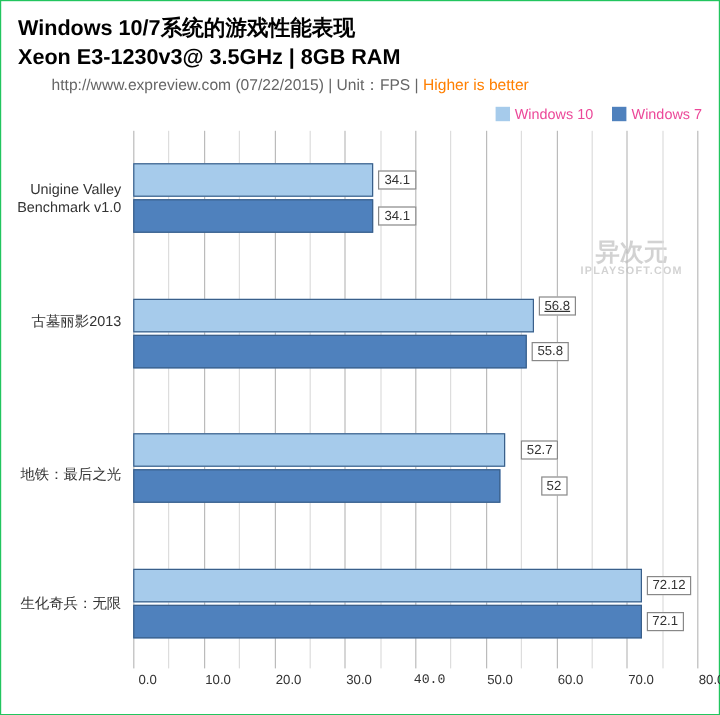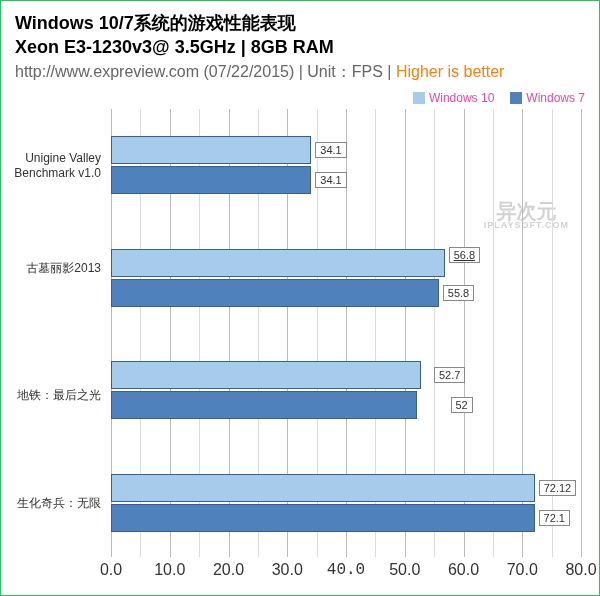--- a/index.html
+++ b/index.html
@@ -1,31 +1,31 @@
 <!DOCTYPE html>
 <html><head>
 <meta charset="utf-8">
 <style>
   * { margin: 0; padding: 0; box-sizing: border-box; }
   body { font-family: Arial, "Microsoft YaHei", sans-serif; background: #fff; }
   .chart-container { width: 600px; height: 596px; border: 1px solid #22c55e; position: relative; background: #fff; padding: 10px 14px; }
   .title-line1 { font-size: 18px; font-weight: bold; color: #000; }
   .title-line2 { font-size: 18px; font-weight: bold; color: #000; margin-top: 2px; }
-  .subtitle { font-size: 16px; color: #666; margin-top: 4px; }
+  .subtitle { font-size: 13px; color: #666; margin-top: 4px; margin-left: 28px; }
   .subtitle .highlight { color: #ff7f00; }
   .legend { display: flex; justify-content: flex-end; gap: 16px; margin-top: 8px; font-size: 12px; color: #ec4899; }
   .legend-item { display: flex; align-items: center; gap: 4px; }
   .legend-swatch { width: 12px; height: 12px; display: inline-block; }
   .sw-w10 { background: #A6CBEB; }
   .sw-w7 { background: #4F81BD; }
   .plot-area { position: absolute; left: 110px; right: 20px; top: 108px; bottom: 38px; }
   .grid-line { position: absolute; top: 0; bottom: 0; width: 1px; background: #bbb; }
   .grid-line.minor { background: #ddd; }
   .x-axis-labels { position: absolute; left: 110px; right: 20px; bottom: 18px; height: 16px; }
-  .x-label { position: absolute; font-size: 16px; color: #333; transform: translateX(-50%); }
+  .x-label { position: absolute; font-size: 11px; color: #333; transform: translateX(-50%); margin-left: 12px; }
   .y-axis-labels { position: absolute; left: 0; top: 108px; bottom: 38px; width: 106px; }
   .y-label { position: absolute; right: 6px; font-size: 12px; color: #333; text-align: right; transform: translateY(-50%); line-height: 1.2; max-width: 100px; }
   .bar { position: absolute; height: 28px; border: 1px solid #3a5f8a; }
   .bar.w10 { background: #A6CBEB; }
   .bar.w7 { background: #4F81BD; }
   .bar-label { position: absolute; font-size: 11px; color: #333; background: #fff; border: 1px solid #888; padding: 1px 4px; white-space: nowrap; transform: translateY(-50%); }
   .watermark { position: absolute; right: 30px; top: 200px; color: rgba(180,180,180,0.6); font-size: 20px; font-weight: bold; pointer-events: none; text-align: center; line-height: 1; }
   .watermark .wm-sub { font-size: 9px; letter-spacing: 1px; }
 </style>
 </head>

